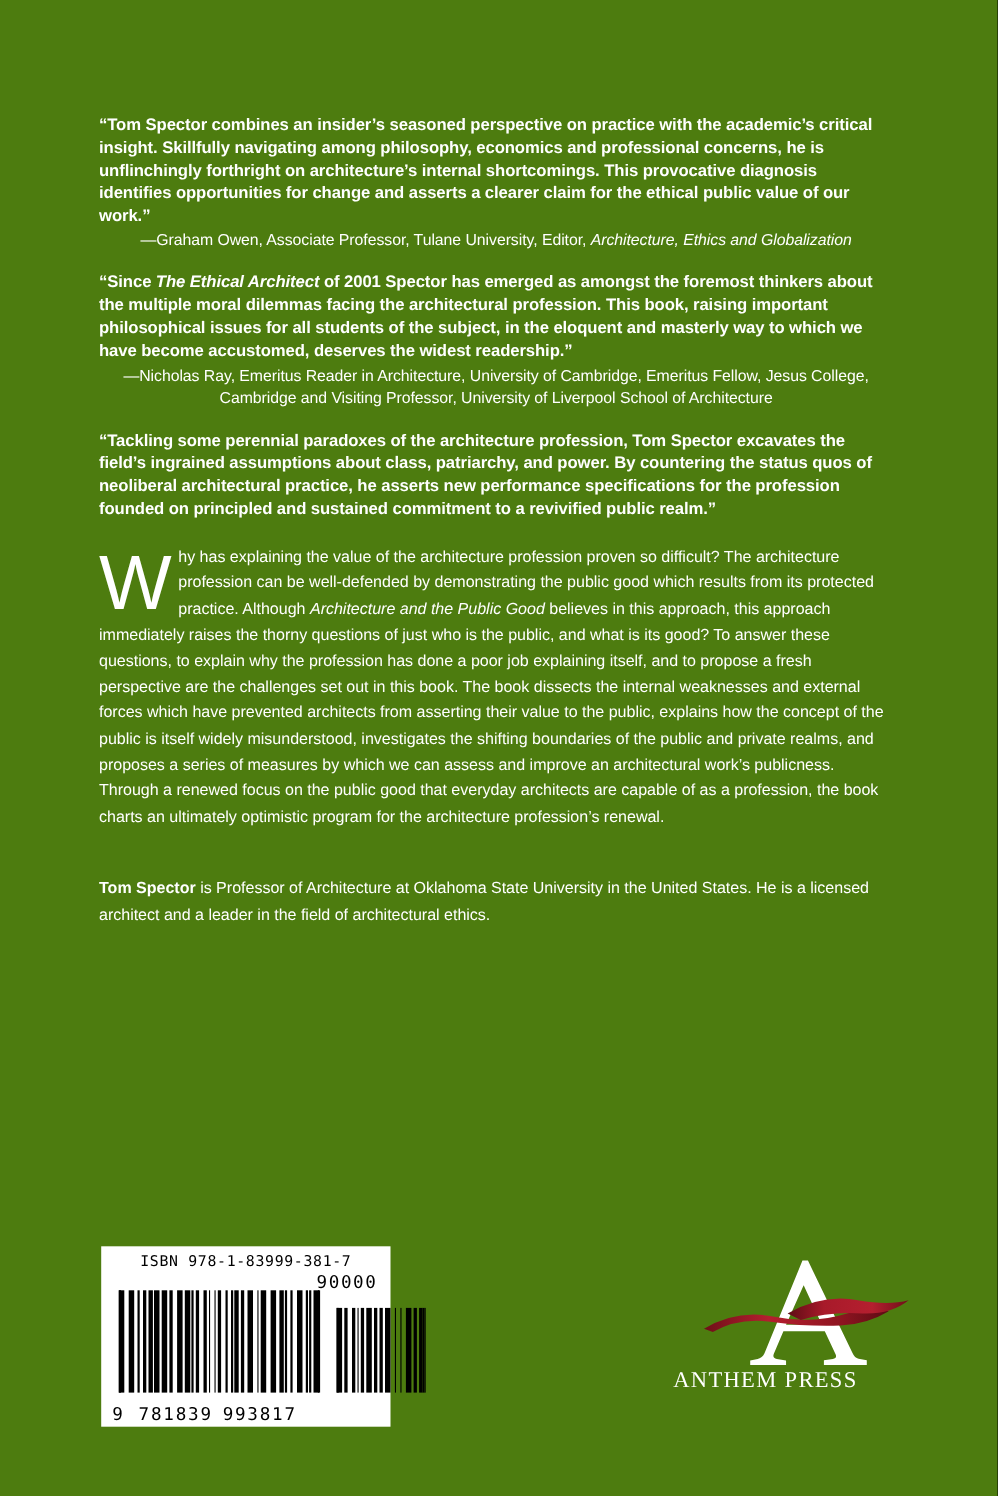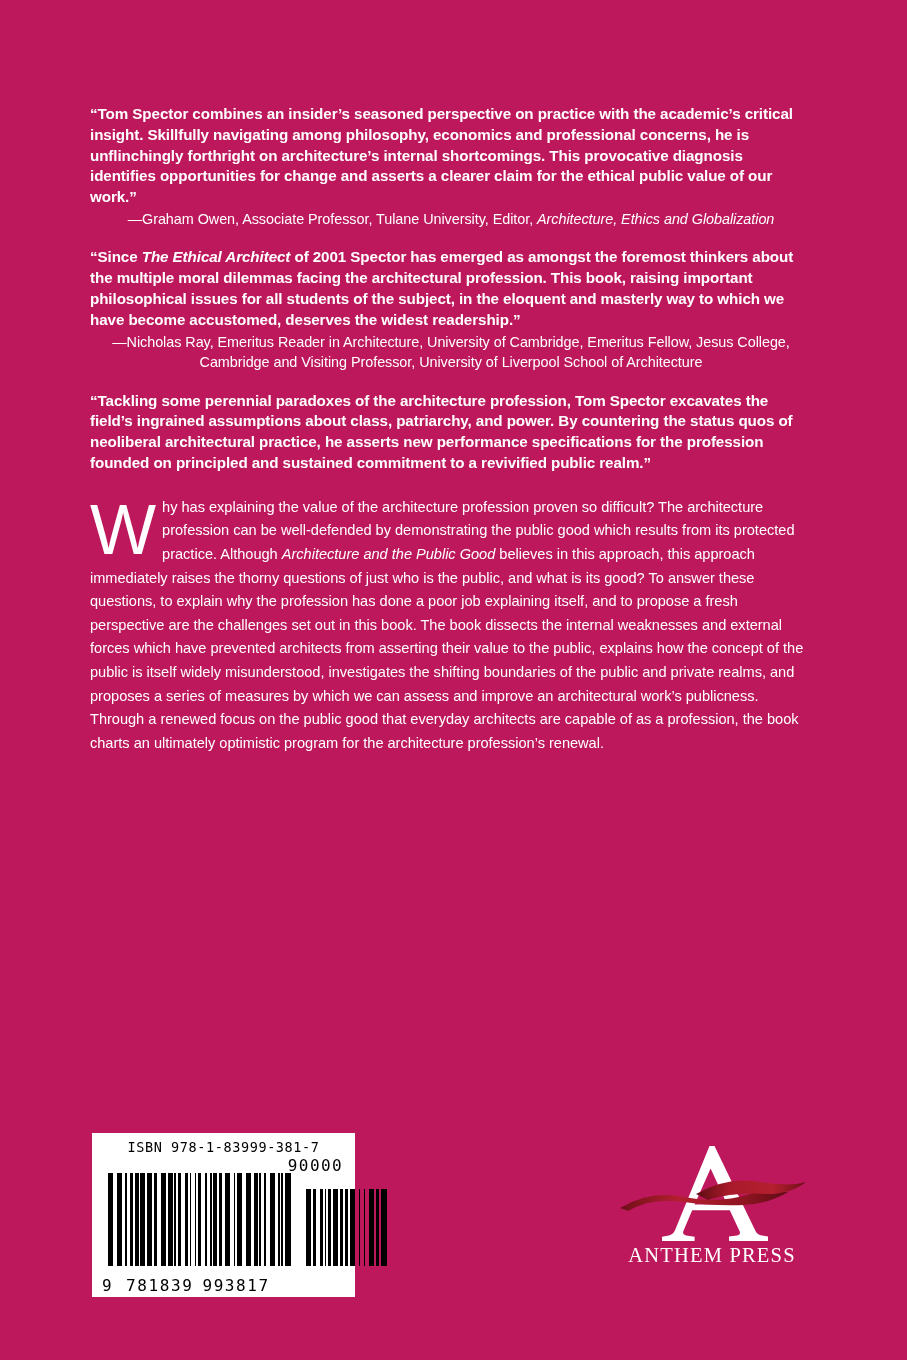--- a/index.html
+++ b/index.html
@@ -13,21 +13,21 @@
     position: relative;
     overflow: hidden;
     font-family: "Liberation Sans", sans-serif;
     color: #ffffff;
     -webkit-font-smoothing: antialiased;
   }
 
   .page {
     position: absolute;
     inset: 0;
-    background: #be185d;
+    background: #4d7c0f;
   }
 
   .content {
     position: absolute;
     left: 90px;
     top: 104px;
     width: 722px;
   }
 
   
@@ -154,24 +154,24 @@
     letter-spacing: 0.3px;
     display: flex;
   }
   .ean-lead { width: 16px; }
   .ean-left { margin-left: 8px; letter-spacing: 1.6px; }
   .ean-right { margin-left: 9px; letter-spacing: 1.6px; }
 
   
   .publisher {
     position: absolute;
-    left: 592px;
+    left: 612px;
     top: 1142px;
     width: 240px;
-    text-align: center;
+    text-align: left;
   }
   .logo-mark {
     position: relative;
     width: 240px;
     height: 104px;
   }
   .logo-mark svg { display: block; }
   .publisher-name {
     font-family: "Liberation Serif", serif;
     font-size: 20.5px;
@@ -207,20 +207,21 @@
     </div>
 
     <div class="blurb blurb-3">
       <p class="blurb-text">“Tackling some perennial paradoxes of the architecture profession, Tom Spector excavates the field’s ingrained assumptions about class, patriarchy, and power. By countering the status quos of neoliberal architectural practice, he asserts new performance specifications for the profession founded on principled and sustained commitment to a revivified public realm.”</p>
     </div>
 
     <p class="desc">
       <span class="dropcap">W</span><span>hy has explaining the value of the architecture profession proven so difficult? The architecture profession can be well-defended by demonstrating the public good which results from its protected practice. Although <span class="ital">Architecture and the Public Good</span> believes in this approach, this approach immediately raises the thorny questions of just who is the public, and what is its good? To answer these questions, to explain why the profession has done a poor job explaining itself, and to propose a fresh perspective are the challenges set out in this book. The book dissects the internal weaknesses and external forces which have prevented architects from asserting their value to the public, explains how the concept of the public is itself widely misunderstood, investigates the shifting boundaries of the public and private realms, and proposes a series of measures by which we can assess and improve an architectural work’s publicness. Through a renewed focus on the public good that everyday architects are capable of as a profession, the book charts an ultimately optimistic program for the architecture profession’s renewal.</span>
     </p>
 
+    <p class="bio"><span class="bold">Tom Spector</span> is Professor of Architecture at Oklahoma State University in the United States. He is a licensed architect and a leader in the field of architectural ethics.</p>
 
   </div>
 
   <div class="barcode-box">
     <div class="barcode-isbn">ISBN 978-1-83999-381-7</div>
     <div class="barcode-addon-num">90000</div>
     <div class="bars-main">
         <div class="bar" style="left: 0px; width: 5.1px;"></div>
         <div class="bar" style="left: 8.5px; width: 5.1px;"></div>
         <div class="bar" style="left: 17px; width: 1.7px;"></div>

